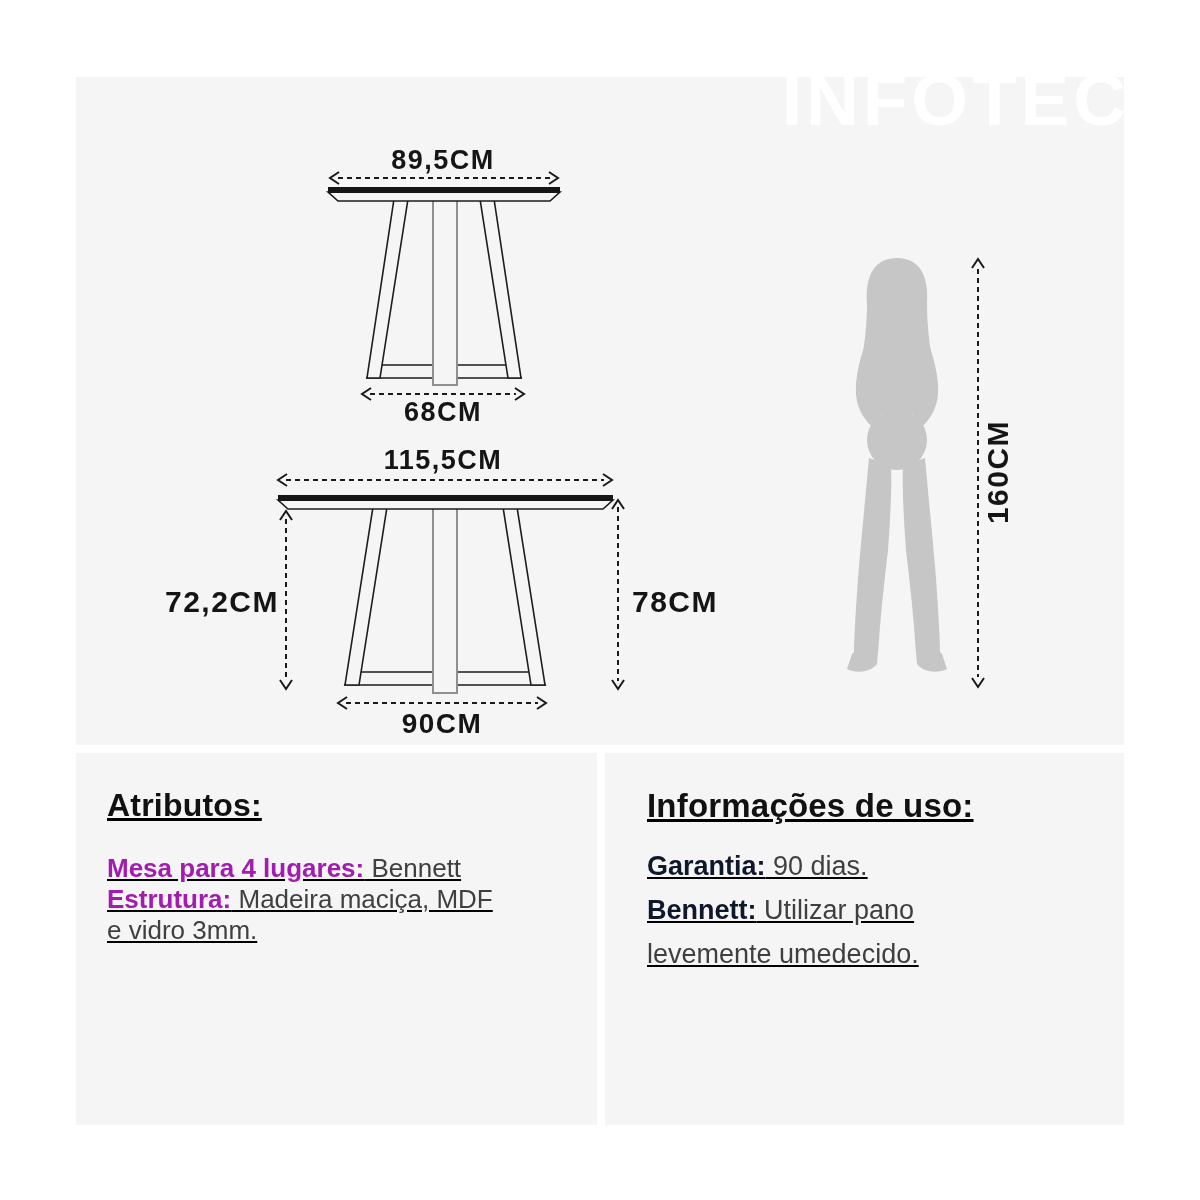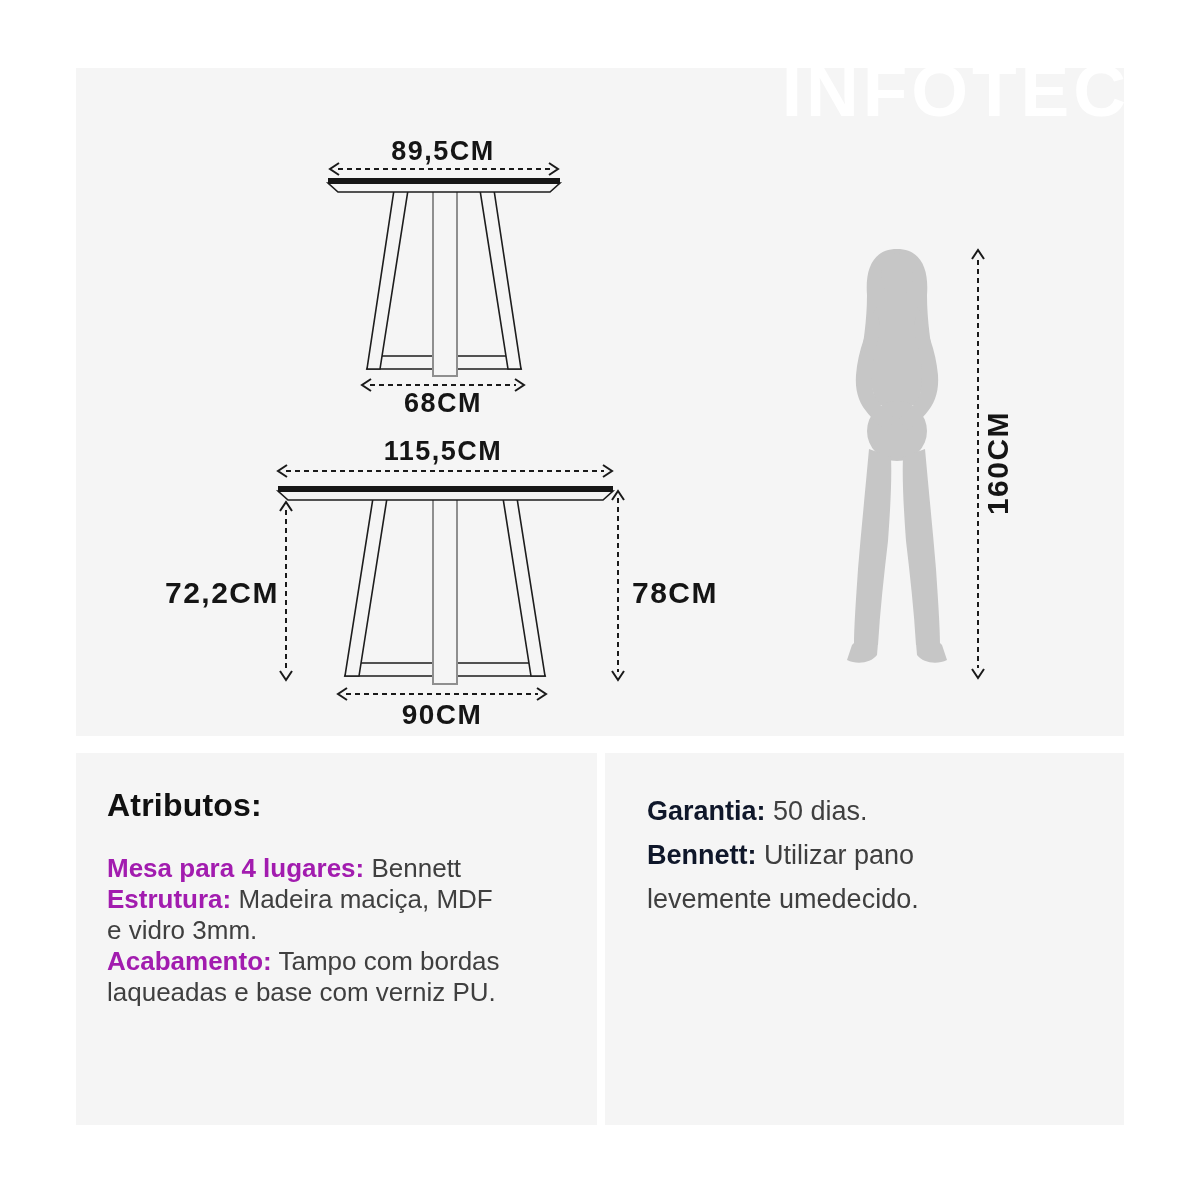--- a/index.html
+++ b/index.html
@@ -1,21 +1,21 @@
 <!DOCTYPE html>
 <html><head>
 <meta charset="utf-8">
 <style>
   html,body { margin:0; padding:0; }
   body {
     width:1200px; height:1200px; position:relative; background:#ffffff;
     font-family:"Liberation Sans", sans-serif; overflow:hidden;
   }
   .panel { position:absolute; background:#f5f5f5; }
-  #top-panel    { left:76px;  top:68px;  width:1048px; height:668px; overflow:hidden; }
+  #top-panel    { left:76px;  top:77px;  width:1048px; height:668px; overflow:hidden; }
   #attr-panel   { left:76px;  top:753px; width:521px;  height:372px; }
   #use-panel    { left:605px; top:753px; width:519px;  height:372px; }
 
   .watermark {
     position:absolute; top:-14px; right:-6px;
     font-size:73px; font-weight:800; letter-spacing:4px;
     color:#ffffff; line-height:1; white-space:nowrap;
   }
   #diagram-svg { position:absolute; left:0; top:0; }
 
@@ -25,21 +25,21 @@
   .col  { fill:#f5f5f5; stroke:#8f8f8f; stroke-width:2; }
   .dash { stroke:#1a1a1a; stroke-width:2; stroke-dasharray:5 4; fill:none; }
   .chev { stroke:#1a1a1a; stroke-width:2; fill:none; }
   .dimtxt {
     font-family:"Liberation Sans", sans-serif; font-weight:800;
     fill:#151515; letter-spacing:1.5px;
   }
   .sil { fill:#c6c6c6; stroke:none; }
 
   
-  .panel-inner { padding:36px 26px 0 31px; }
+  .panel-inner { padding:36px 26px 0 31px;text-decoration:underline; }
   #use-panel .panel-inner { padding-left:42px; }
   .panel h2 {
     margin:0 0 30px 0; font-size:32px; line-height:1.05;
     font-weight:800; color:#111111; letter-spacing:0.2px;
   }
   #use-panel h2 { margin-bottom:20px; font-size:33px; }
   .attr-line {
     font-size:26px; line-height:31px; color:#3f3f3f;
     white-space:pre-line;
   }
@@ -149,27 +149,26 @@
   </svg>
 </section>
 
 <section id="attr-panel" class="panel">
   <div class="panel-inner">
     <h2>Atributos:</h2>
     <div>
       <div class="attr-line"><b>Mesa para 4 lugares:</b><span> Bennett</span></div>
       <div class="attr-line"><b>Estrutura:</b><span> Madeira maciça, MDF
 e vidro 3mm.</span></div>
-      <div class="attr-line"><b>Acabamento:</b><span> Tampo com bordas
-laqueadas e base com verniz PU.</span></div>
     </div>
   </div>
 </section>
 
 <section id="use-panel" class="panel">
   <div class="panel-inner">
+    <h2>Informações de uso:</h2>
     <div>
-      <div class="use-line"><b>Garantia:</b><span> 50 dias.</span></div>
+      <div class="use-line"><b>Garantia:</b><span> 90 dias.</span></div>
       <div class="use-line"><b>Bennett:</b><span> Utilizar pano
 levemente umedecido.</span></div>
     </div>
   </div>
 </section>
 
 </body></html>

